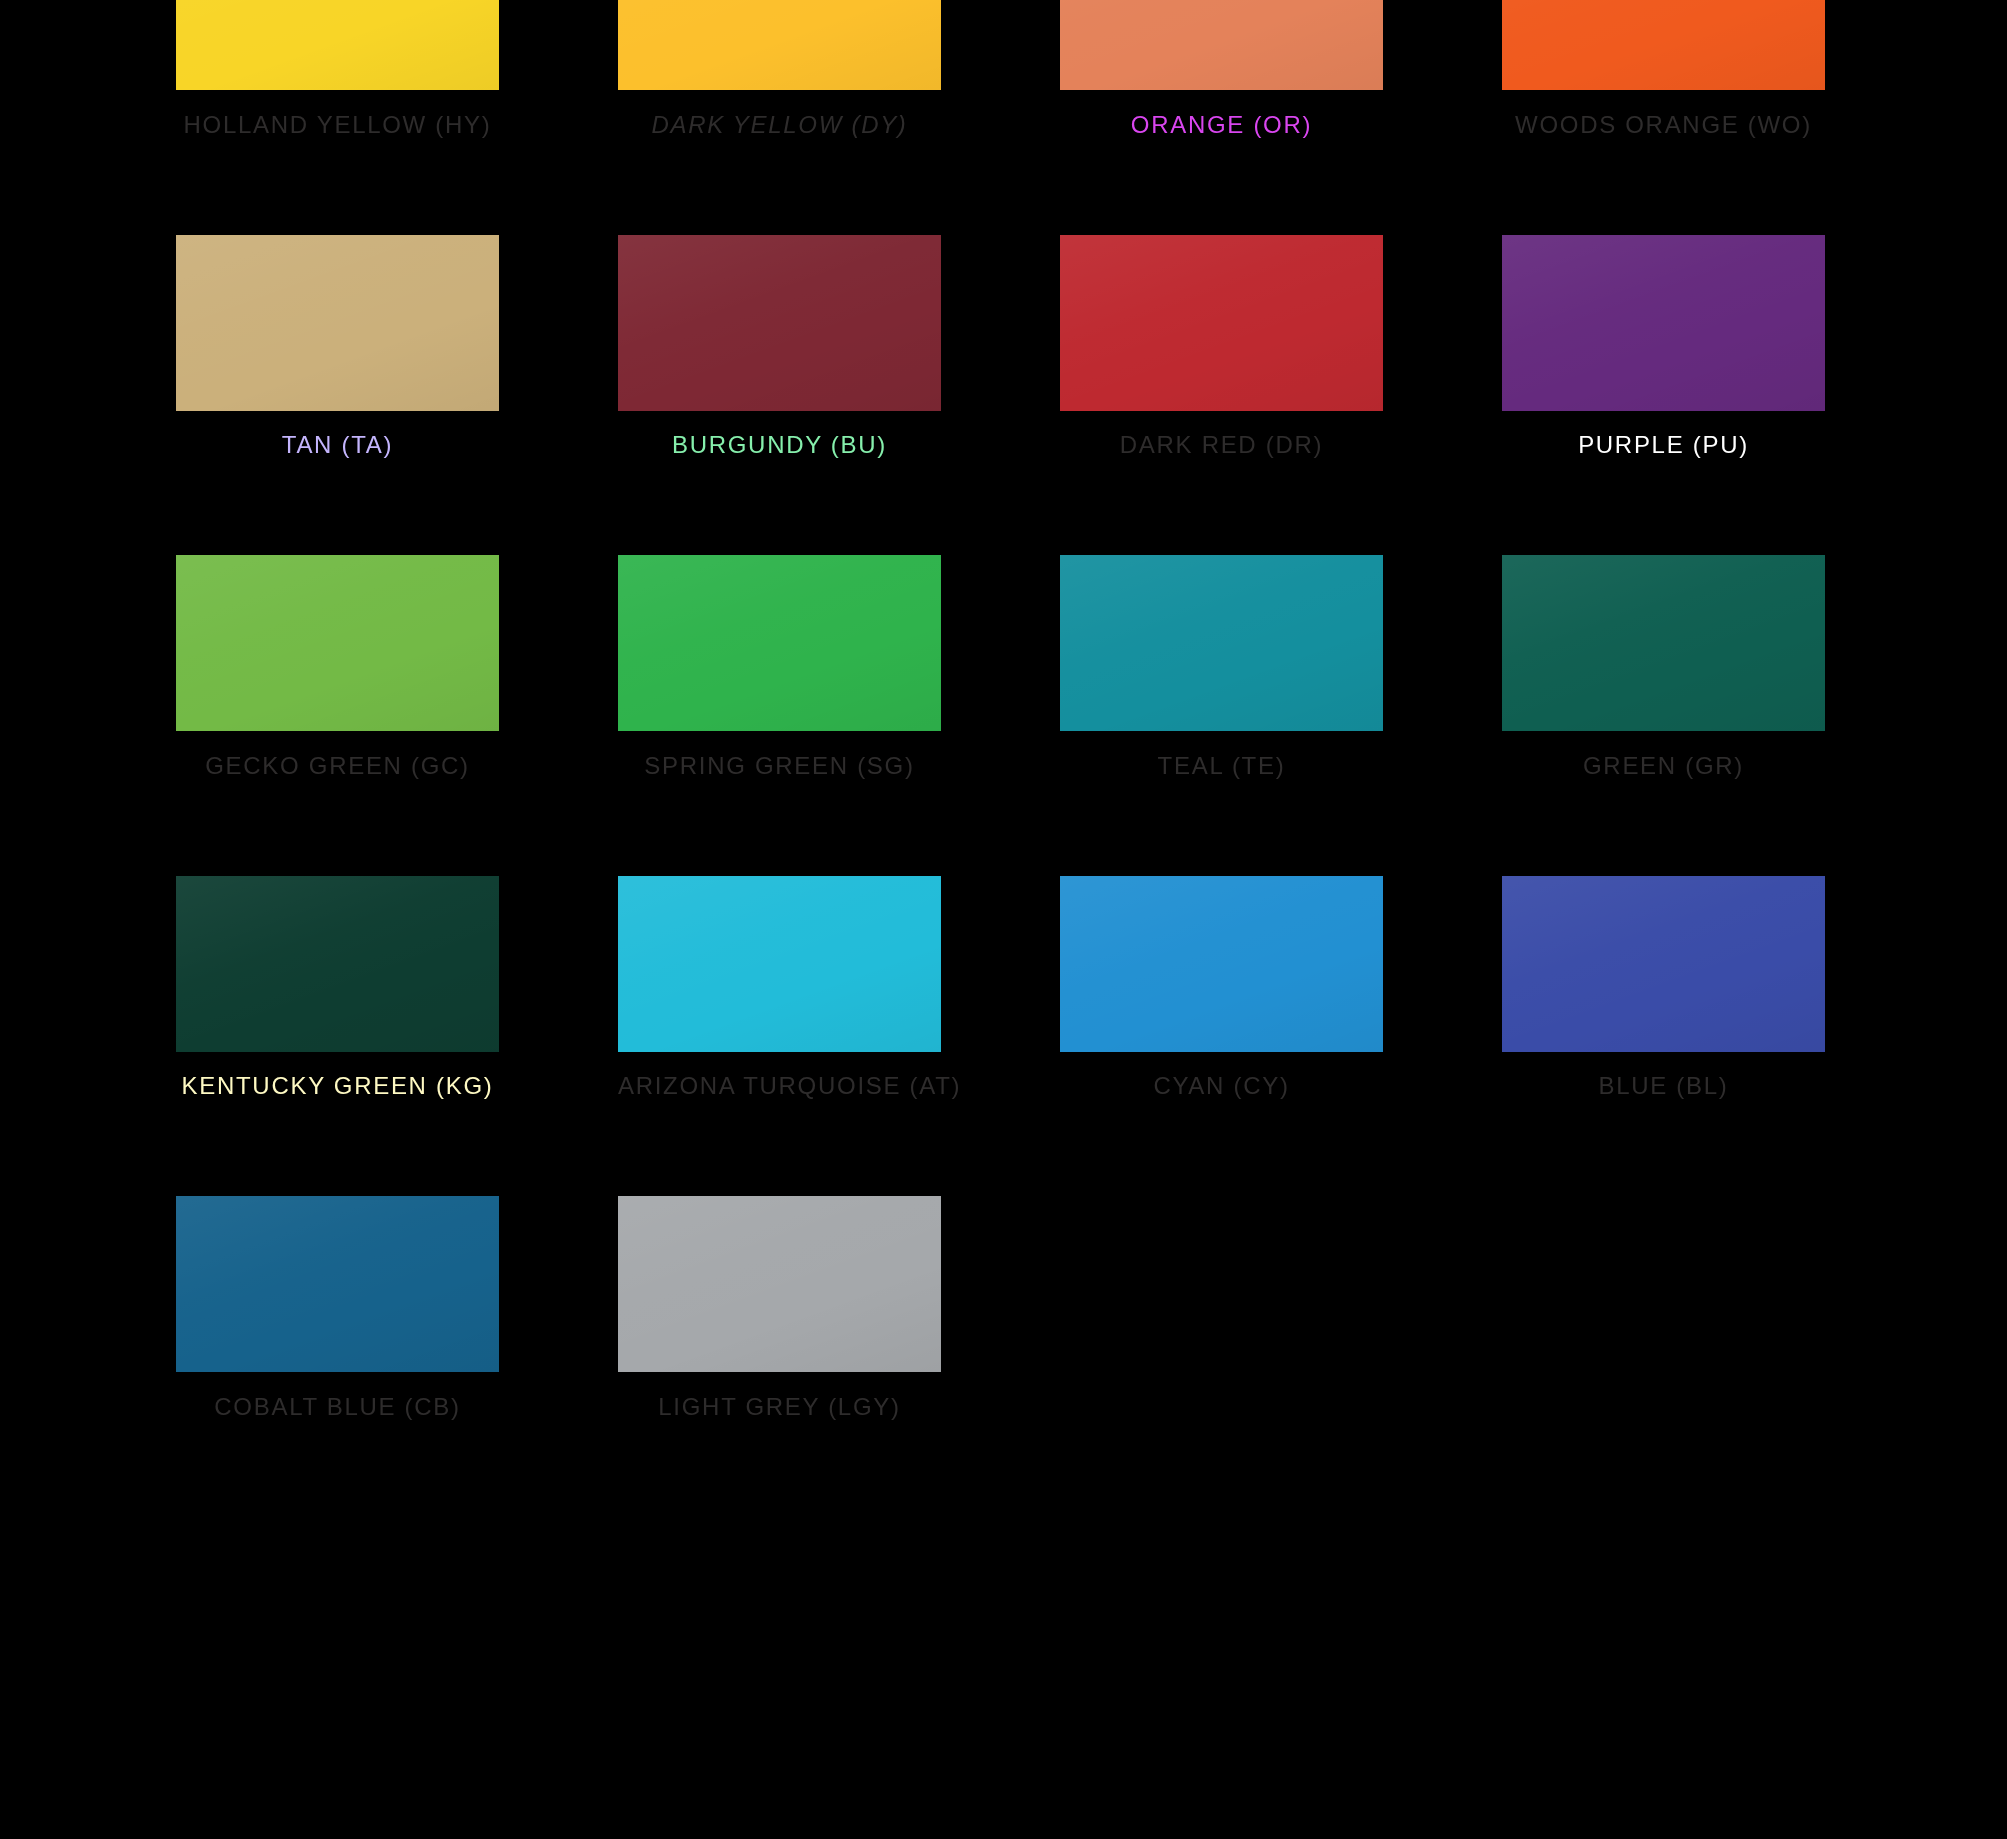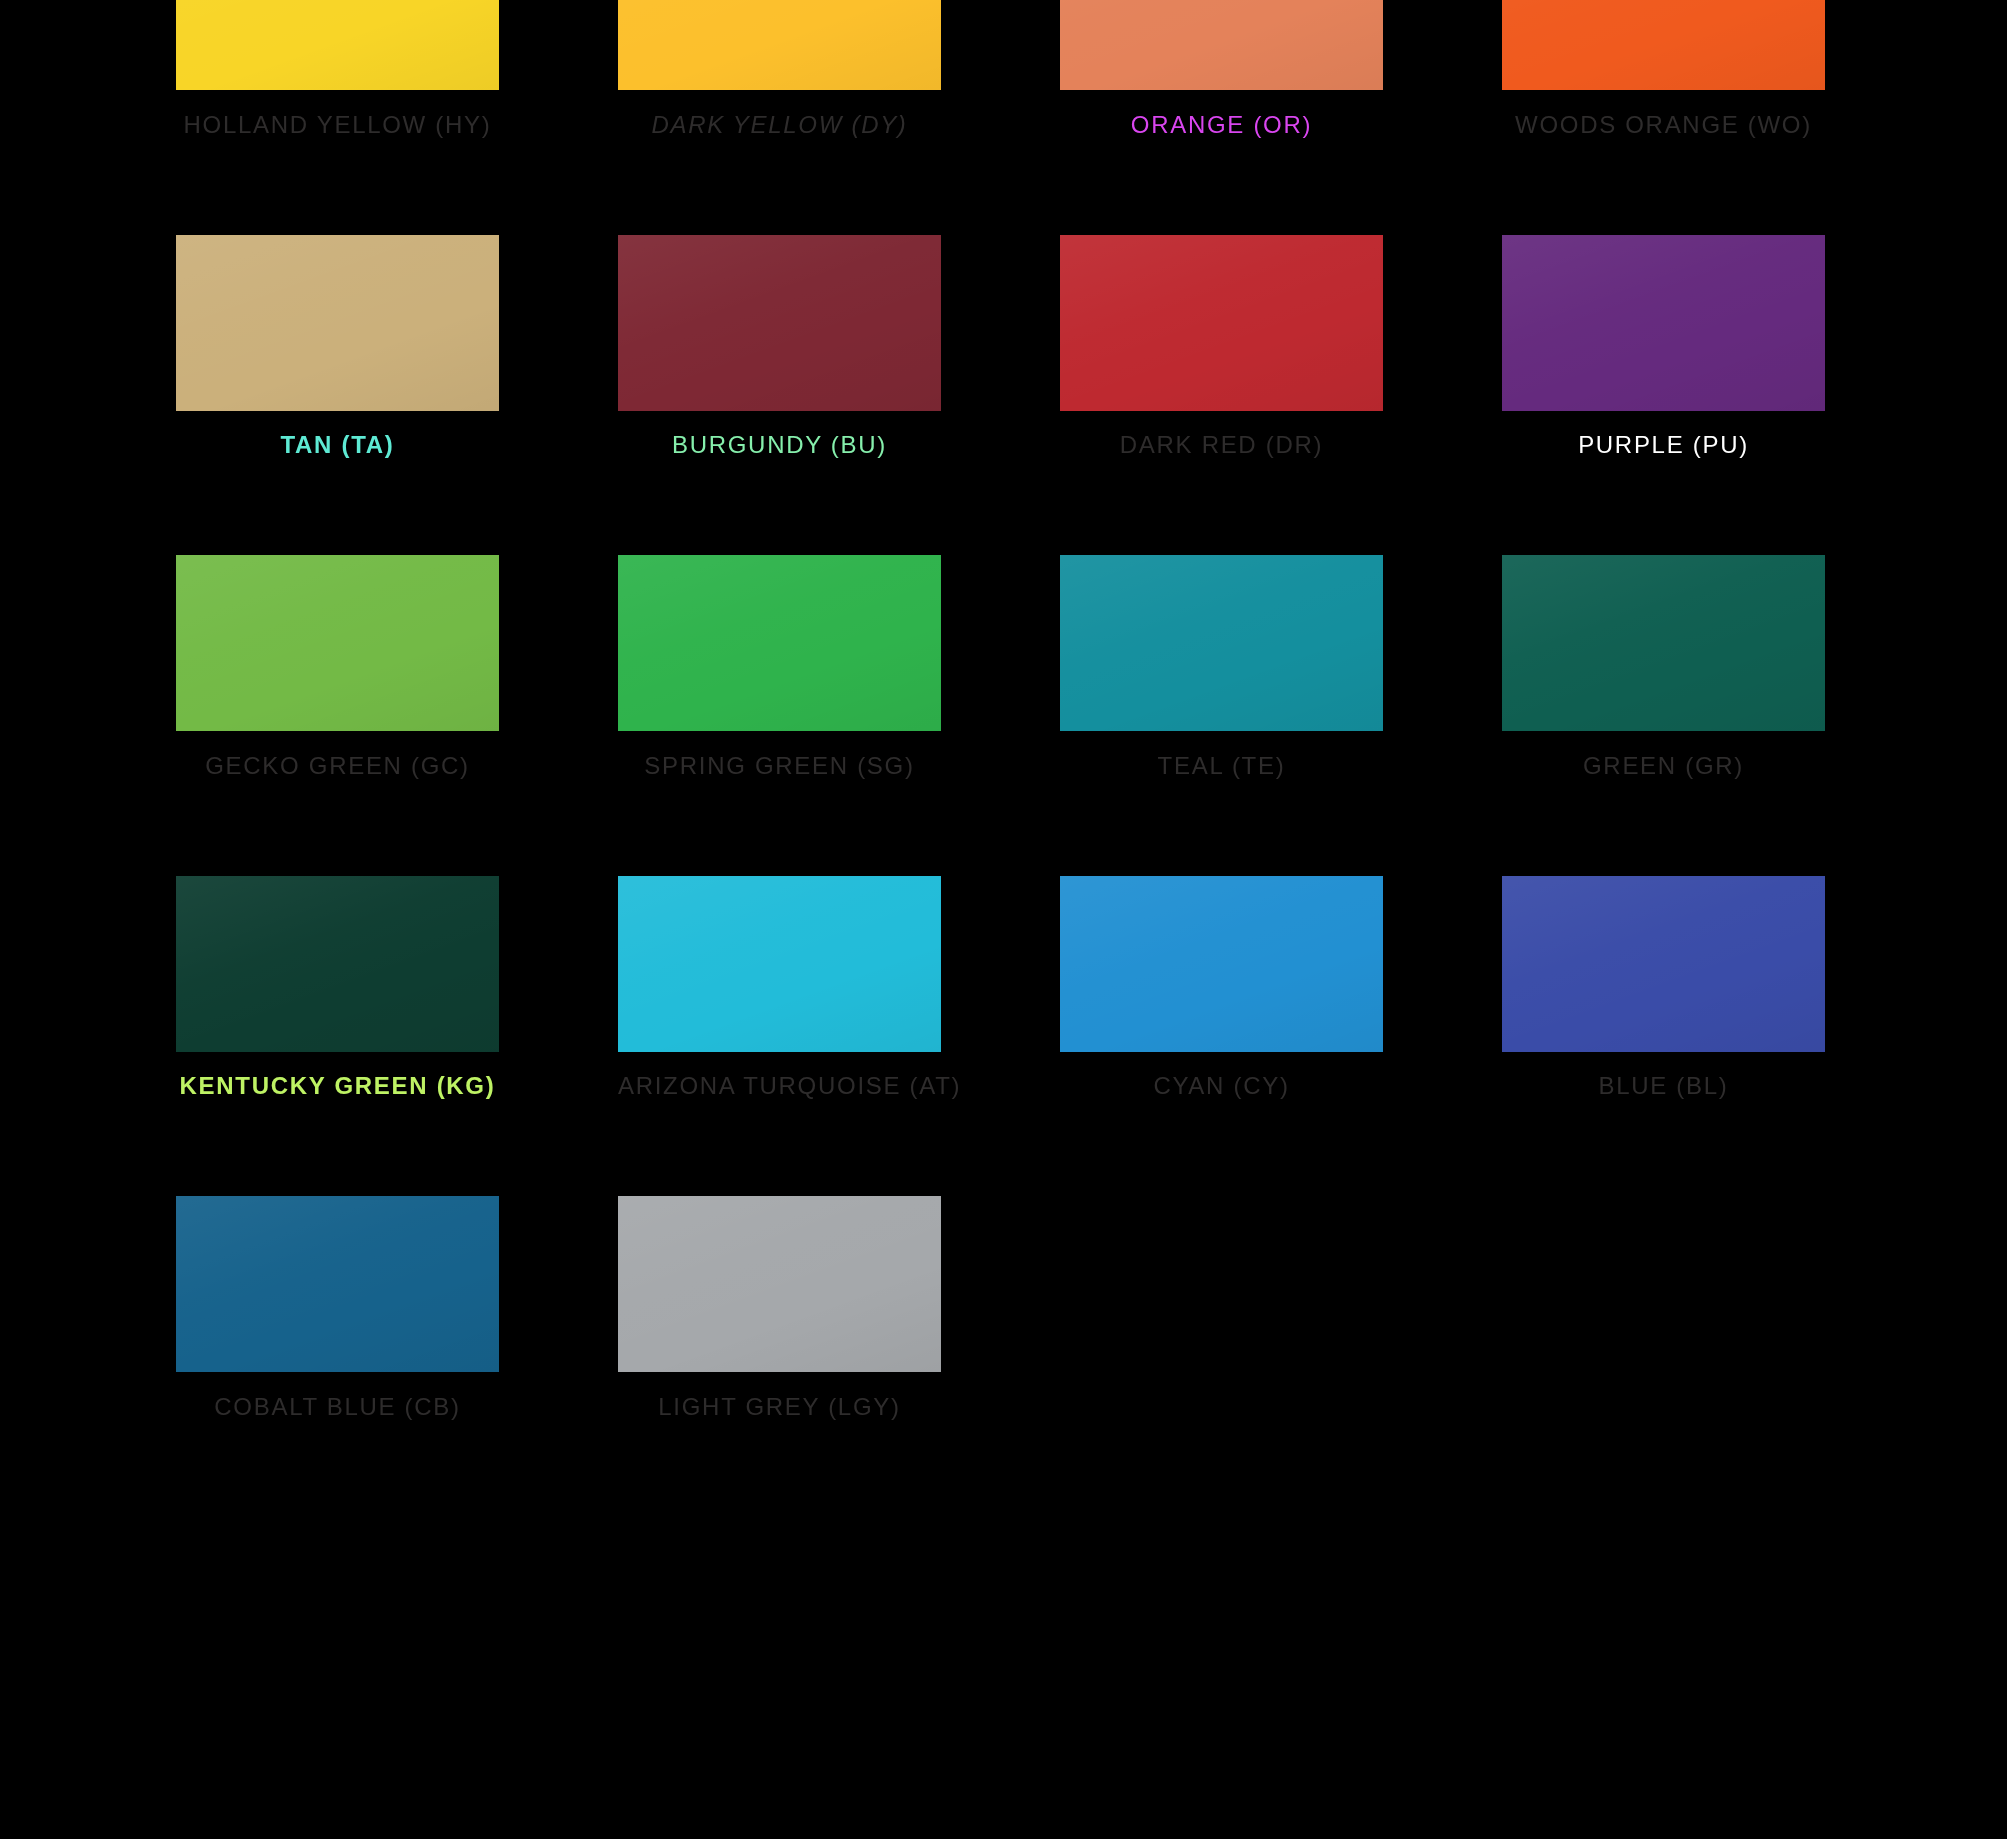--- a/index.html
+++ b/index.html
@@ -94,21 +94,21 @@
       <div class="swatch-cell">
         <div class="swatch-chip" style="background-color: rgb(228, 130, 90);"></div>
         <div class="swatch-label" style="color: #d946ef;">ORANGE (OR)</div>
       </div>
       <div class="swatch-cell">
         <div class="swatch-chip" style="background-color: rgb(240, 90, 30);"></div>
         <div class="swatch-label" style="color: rgb(46, 44, 44);">WOODS ORANGE (WO)</div>
       </div>
       <div class="swatch-cell">
         <div class="swatch-chip" style="background-color: rgb(203, 176, 123);"></div>
-        <div class="swatch-label" style="color: #5eead4; font-weight: bold;">TAN (TA)</div>
+        <div class="swatch-label" style="color: #c4b5fd;">TAN (TA)</div>
       </div>
       <div class="swatch-cell">
         <div class="swatch-chip" style="background-color: rgb(126, 40, 52);"></div>
         <div class="swatch-label" style="color: #86efac;">BURGUNDY (BU)</div>
       </div>
       <div class="swatch-cell">
         <div class="swatch-chip" style="background-color: rgb(190, 41, 48);"></div>
         <div class="swatch-label" style="color: rgb(46, 44, 44);">DARK RED (DR)</div>
       </div>
       <div class="swatch-cell">
@@ -126,21 +126,21 @@
       <div class="swatch-cell">
         <div class="swatch-chip" style="background-color: rgb(20, 143, 158);"></div>
         <div class="swatch-label" style="color: rgb(46, 44, 44);">TEAL (TE)</div>
       </div>
       <div class="swatch-cell">
         <div class="swatch-chip" style="background-color: rgb(15, 95, 81);"></div>
         <div class="swatch-label" style="color: rgb(46, 44, 44);">GREEN (GR)</div>
       </div>
       <div class="swatch-cell">
         <div class="swatch-chip" style="background-color: rgb(14, 61, 49);"></div>
-        <div class="swatch-label" style="color: #bef264; font-weight: bold;">KENTUCKY GREEN (KG)</div>
+        <div class="swatch-label" style="color: #fef9c3;">KENTUCKY GREEN (KG)</div>
       </div>
       <div class="swatch-cell">
         <div class="swatch-chip" style="background-color: rgb(34, 188, 217);"></div>
         <div class="swatch-label" style="color: rgb(46, 44, 44);">ARIZONA TURQUOISE (AT)</div>
       </div>
       <div class="swatch-cell">
         <div class="swatch-chip" style="background-color: rgb(34, 144, 210);"></div>
         <div class="swatch-label" style="color: rgb(46, 44, 44);">CYAN (CY)</div>
       </div>
       <div class="swatch-cell">

